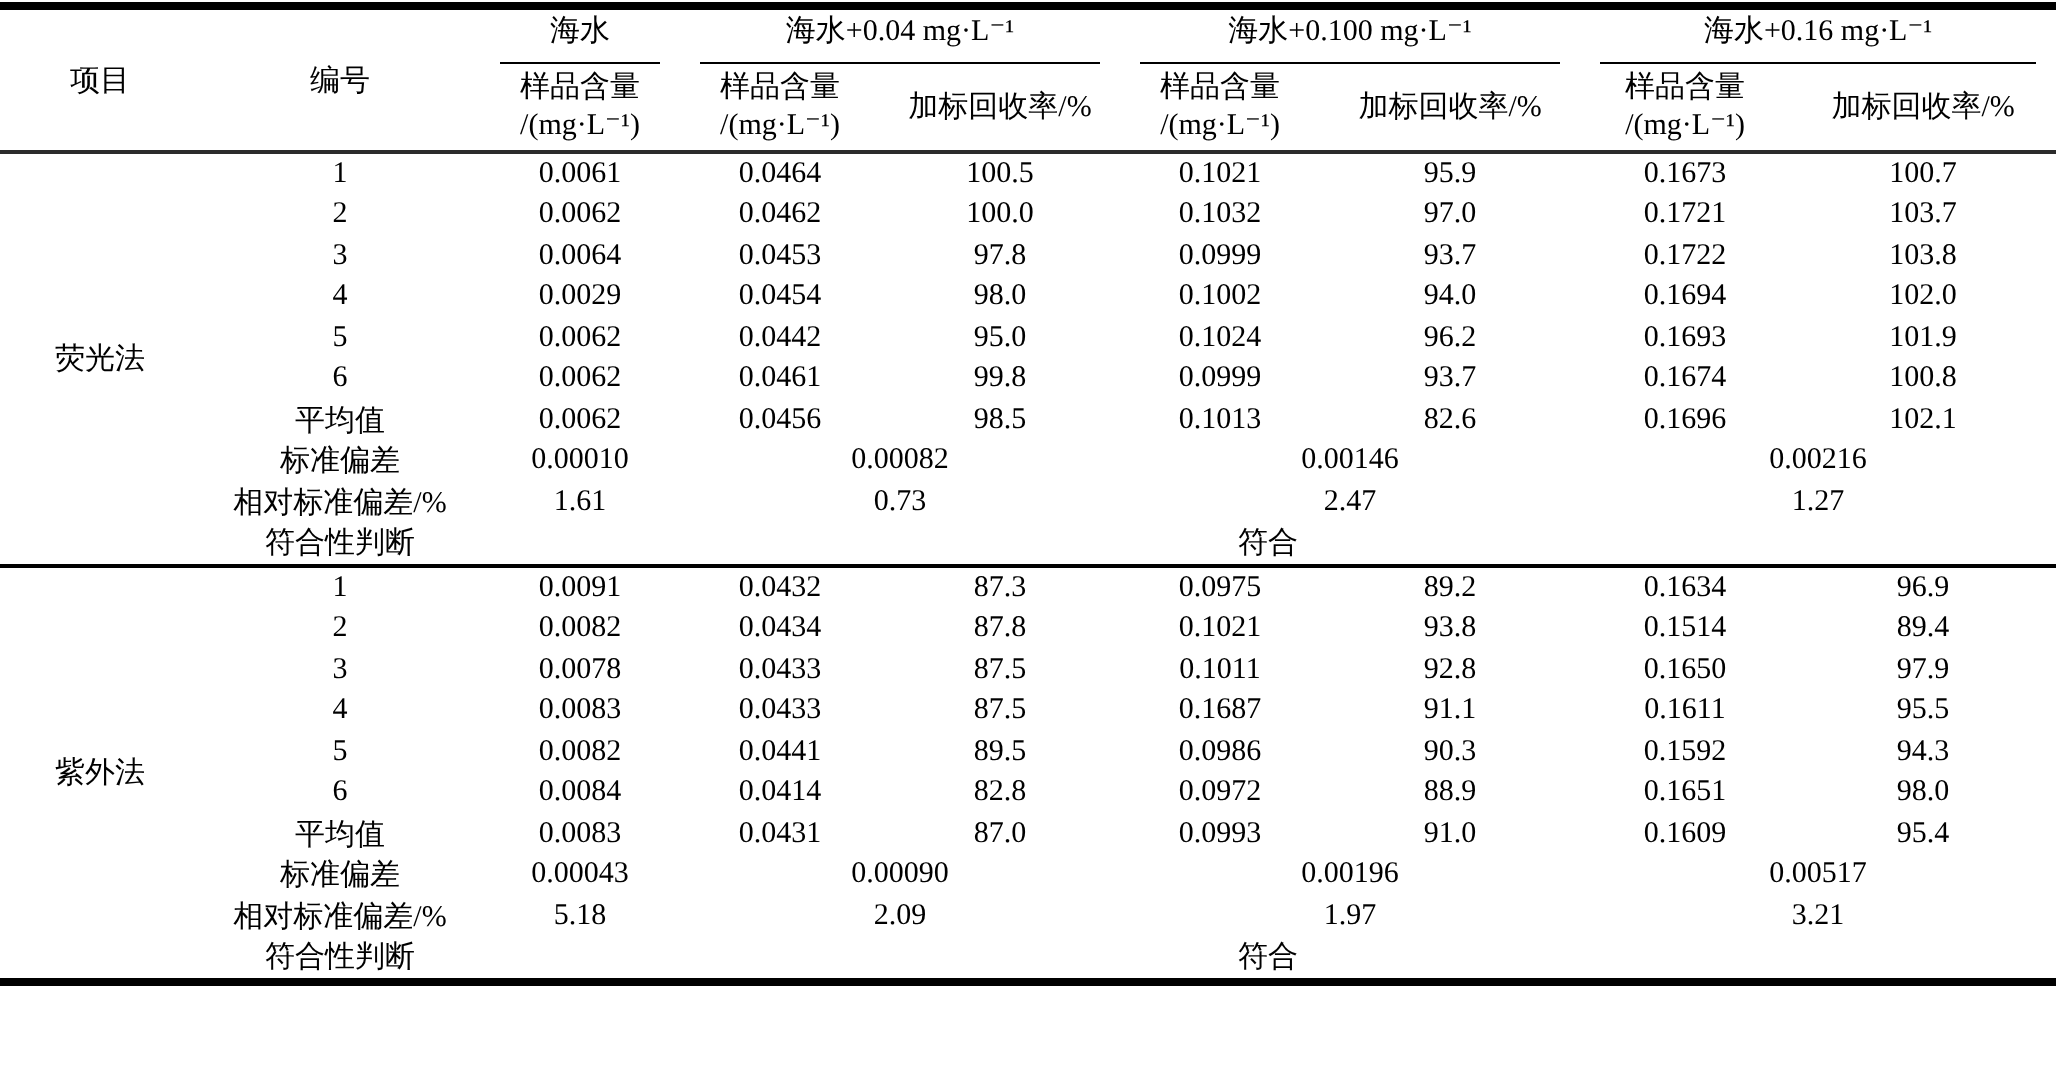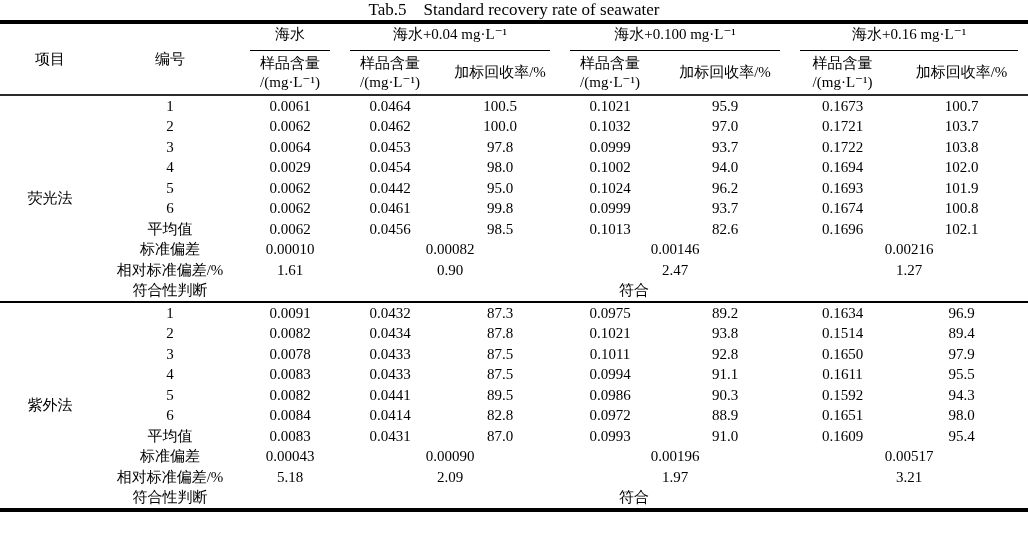--- a/index.html
+++ b/index.html
@@ -57,21 +57,20 @@
     font-size: 15px;
     white-space: nowrap;
   }
   tbody.section-uv { border-top: 2px solid #000; }
 </style>
 </head>
 <body>
 
 <div class="page">
 
-  <div class="title-en">Tab.5　Standard recovery rate of seawater</div>
 
   <table class="recovery-table">
     <colgroup>
       <col style="width:100px">
         <col style="width:140px">
         <col style="width:100px">
       <col style="width:100px">
         <col style="width:120px">
         <col style="width:100px">
       <col style="width:130px">
@@ -192,21 +191,21 @@
         <tr>
           <td>标准偏差</td>
           <td>0.00010</td>
           <td colspan="2">0.00082</td>
           <td colspan="2">0.00146</td>
           <td colspan="2">0.00216</td>
         </tr>
         <tr>
           <td>相对标准偏差/%</td>
           <td>1.61</td>
-          <td colspan="2">0.90</td>
+          <td colspan="2">0.73</td>
           <td colspan="2">2.47</td>
           <td colspan="2">1.27</td>
         </tr>
         <tr>
           <td>符合性判断</td>
           <td colspan="7">符合</td>
         </tr>
       </tbody>
       <tbody class="section-uv">
         <tr>
@@ -238,21 +237,21 @@
           <td>0.1011</td>
           <td>92.8</td>
           <td>0.1650</td>
           <td>97.9</td>
         </tr>
         <tr>
           <td>4</td>
           <td>0.0083</td>
           <td>0.0433</td>
           <td>87.5</td>
-          <td>0.0994</td>
+          <td>0.1687</td>
           <td>91.1</td>
           <td>0.1611</td>
           <td>95.5</td>
         </tr>
         <tr>
           <td>5</td>
           <td>0.0082</td>
           <td>0.0441</td>
           <td>89.5</td>
           <td>0.0986</td>

